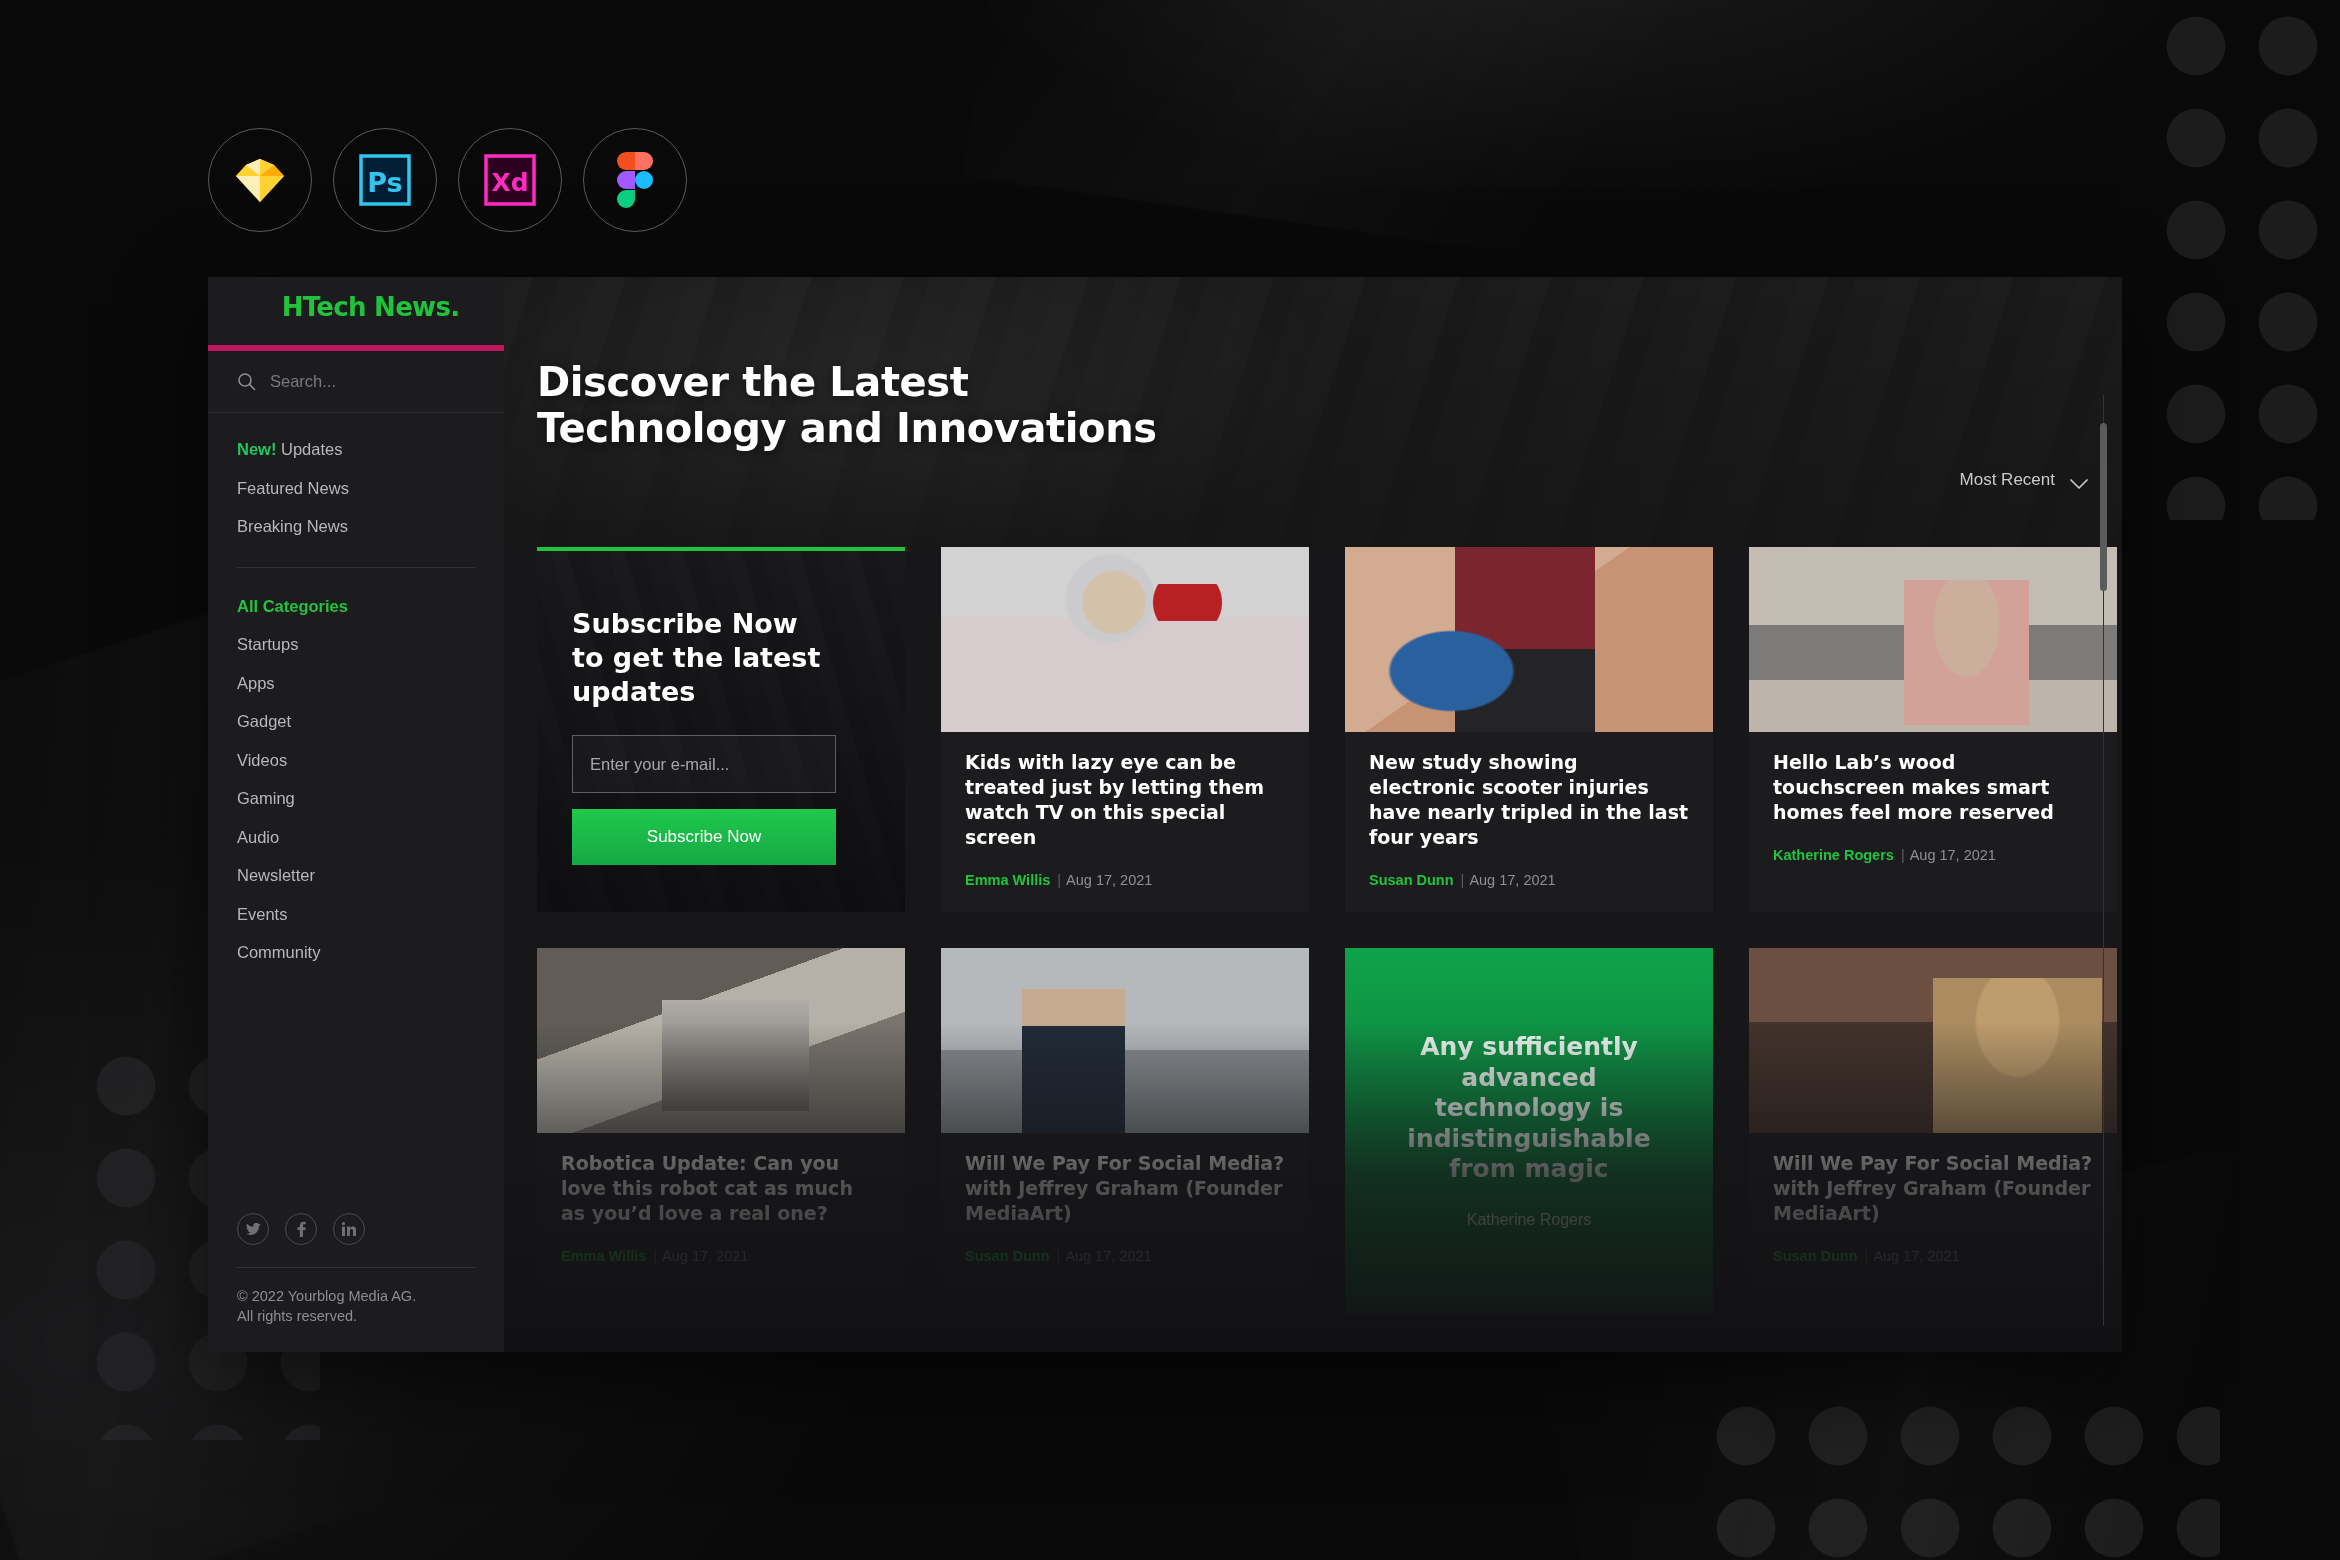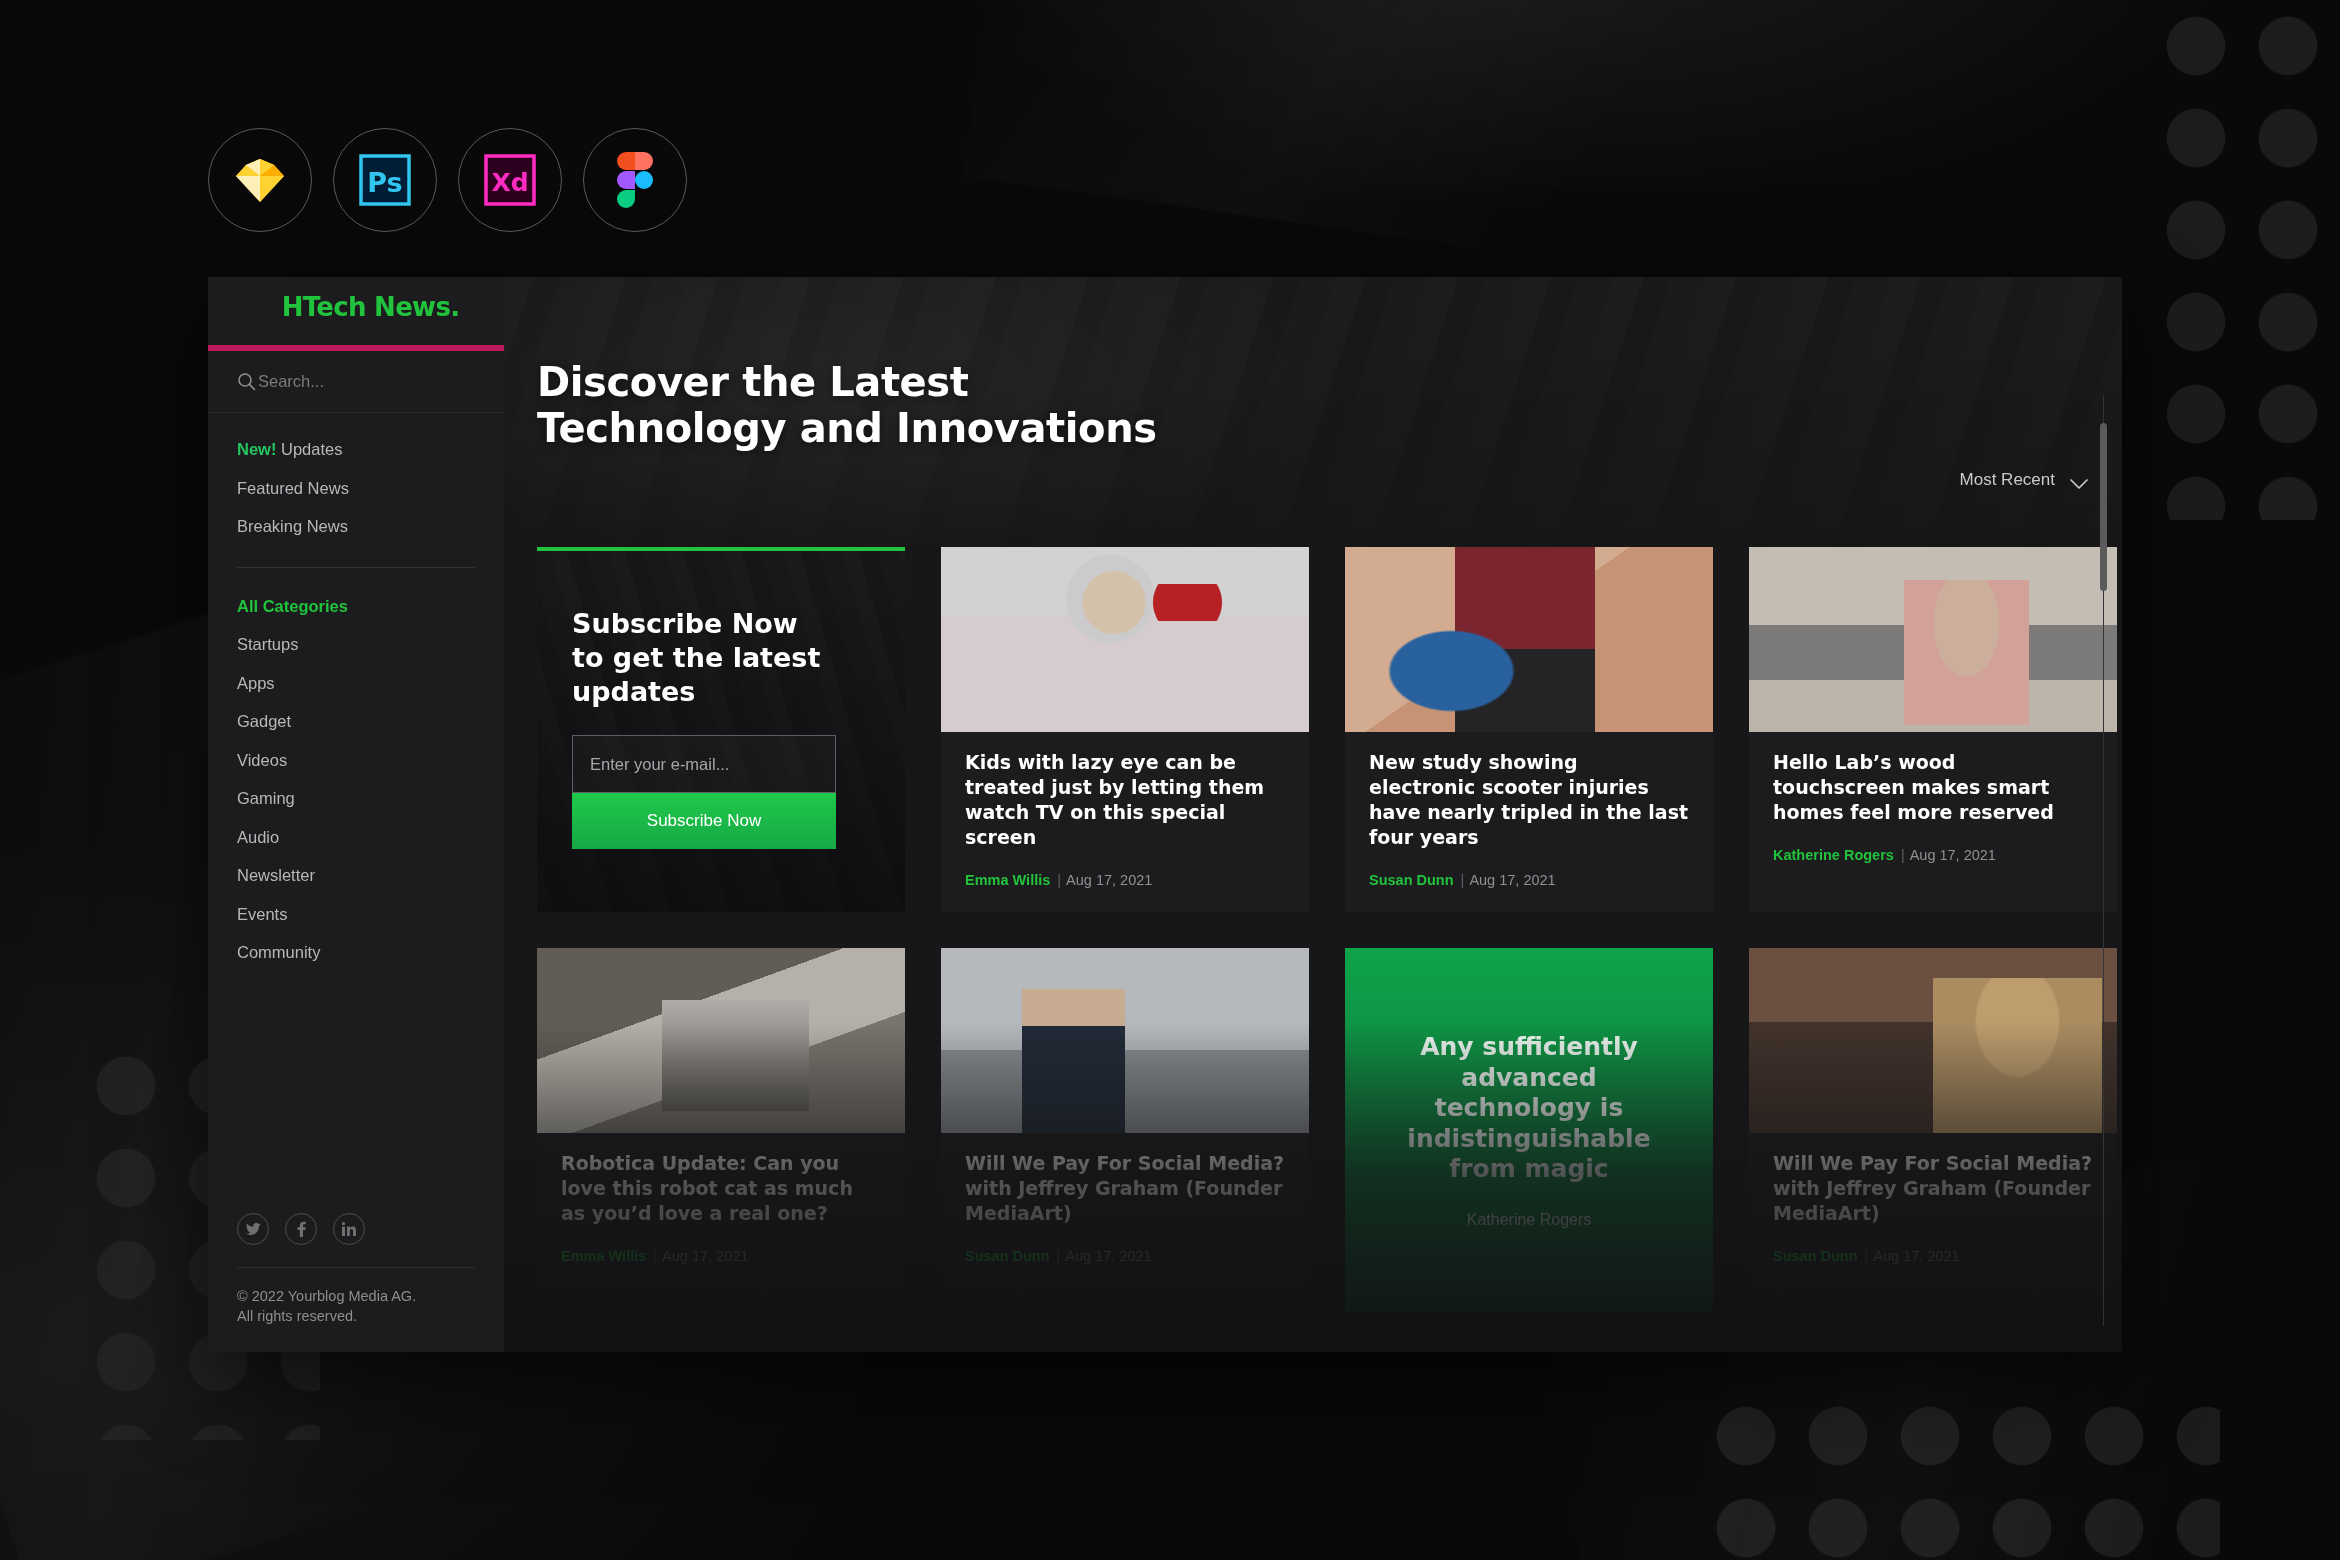--- a/index.html
+++ b/index.html
@@ -72,21 +72,21 @@
     padding: 0 0 8px 29px;
     border-bottom: 6px solid #be185d;
     justify-content: center;
   }
   #brand .logo {
     color: #22c33c; font-size: 26px; font-weight: 800;
     letter-spacing: -.7px;
     font-family: "DejaVu Sans", sans-serif;
   }
   #search-row {
-    height: 62px; display: flex; align-items: center; gap: 2px;
+    height: 62px; display: flex; align-items: center; gap: 14px;
     padding: 0 0 0 29px;
     border-bottom: 1px solid #2b2b2d;
   }
   #search-row .s-ico { width: 19px; height: 19px; flex: 0 0 19px; }
   #search-input {
     background: transparent; border: 0; outline: none;
     color: #b9b9bb; font-size: 16.5px;
     font-family: "Liberation Sans", sans-serif;
     width: 190px;
   }
@@ -181,21 +181,21 @@
     white-space: pre-line;
     margin-bottom: 26px;
   }
   #email-input {
     width: 264px; height: 58px;
     background: rgba(255,255,255,.03);
     border: 1px solid #5e5f62; outline: none;
     color: #d6d6d8; font-size: 16.5px;
     padding: 0 17px;
     font-family: "Liberation Sans", sans-serif;
-    display: block; 
+    display: block; margin-bottom: 16px;
   }
   #email-input::placeholder { color: #a6a7a9; }
   #subscribe-btn {
     width: 264px; height: 56px; border: 0; cursor: pointer;
     background: linear-gradient(180deg, #1fc94a 0%, #16a846 100%);
     color: #fff; font-size: 17px;
     font-family: "Liberation Sans", sans-serif;
   }
 
   

